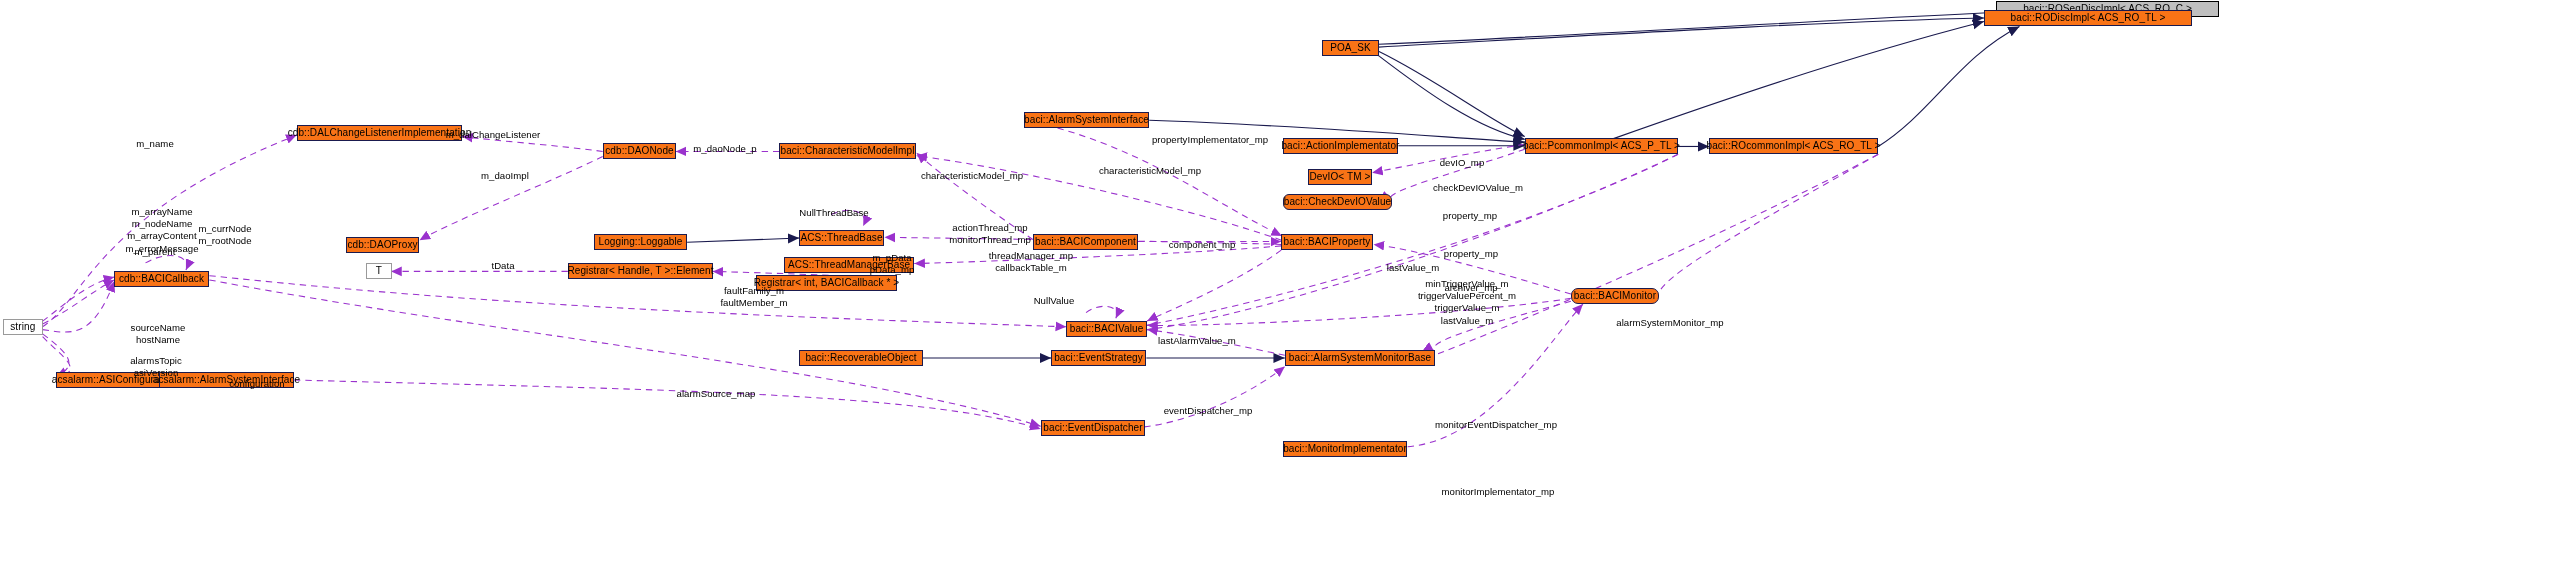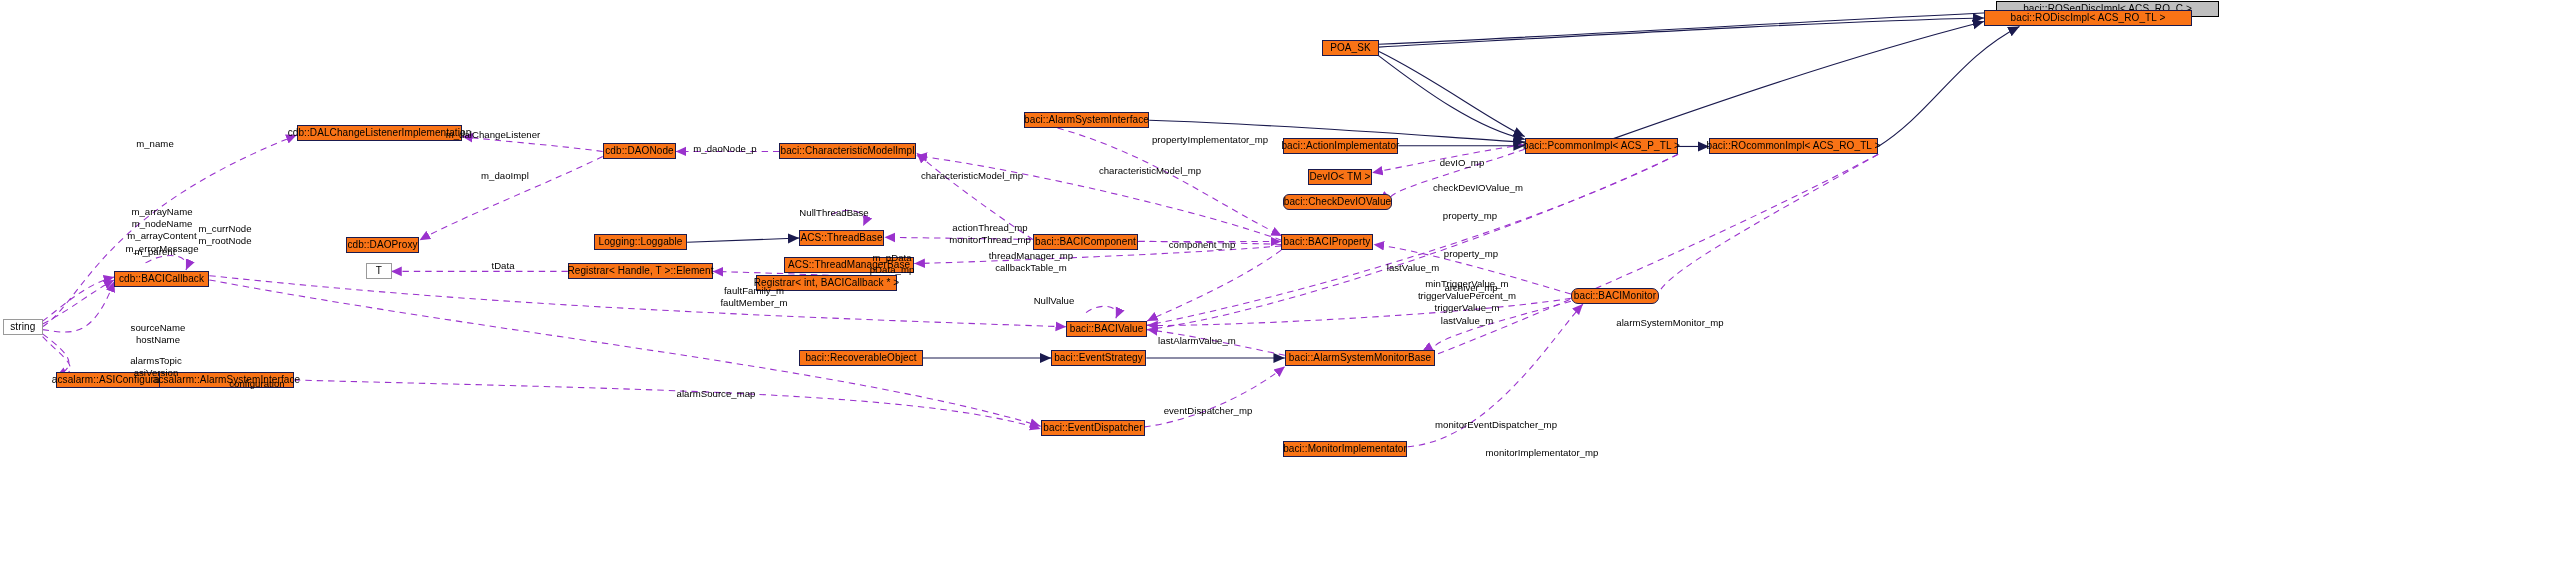--- a/index.html
+++ b/index.html
@@ -204,16 +204,16 @@
   <div class="elabel" style="left:1670px;top:317px;">alarmSystemMonitor_mp</div>
   <div class="elabel" style="left:158px;top:322px;">sourceName
 hostName</div>
   <div class="elabel" style="left:1197px;top:335px;">lastAlarmValue_m</div>
   <div class="elabel" style="left:156px;top:355px;">alarmsTopic
 asiVersion</div>
   <div class="elabel" style="left:257px;top:378px;">configuration</div>
   <div class="elabel" style="left:716px;top:388px;">alarmSource_map</div>
   <div class="elabel" style="left:1496px;top:419px;">monitorEventDispatcher_mp</div>
   <div class="elabel" style="left:1208px;top:405px;">eventDispatcher_mp</div>
-  <div class="elabel" style="left:1498px;top:447px;margin-left:44px;">monitorImplementator_mp</div>
+  <div class="elabel" style="left:1498px;top:486px;">monitorImplementator_mp</div>
 
 </div>
 
 
 </body></html>

